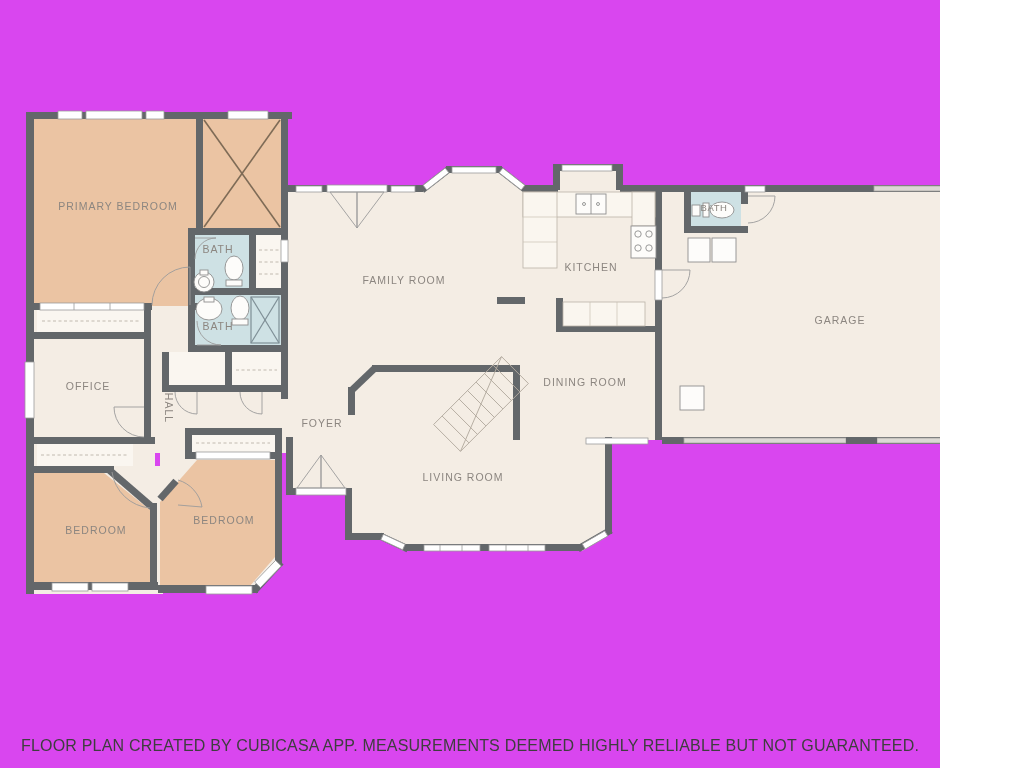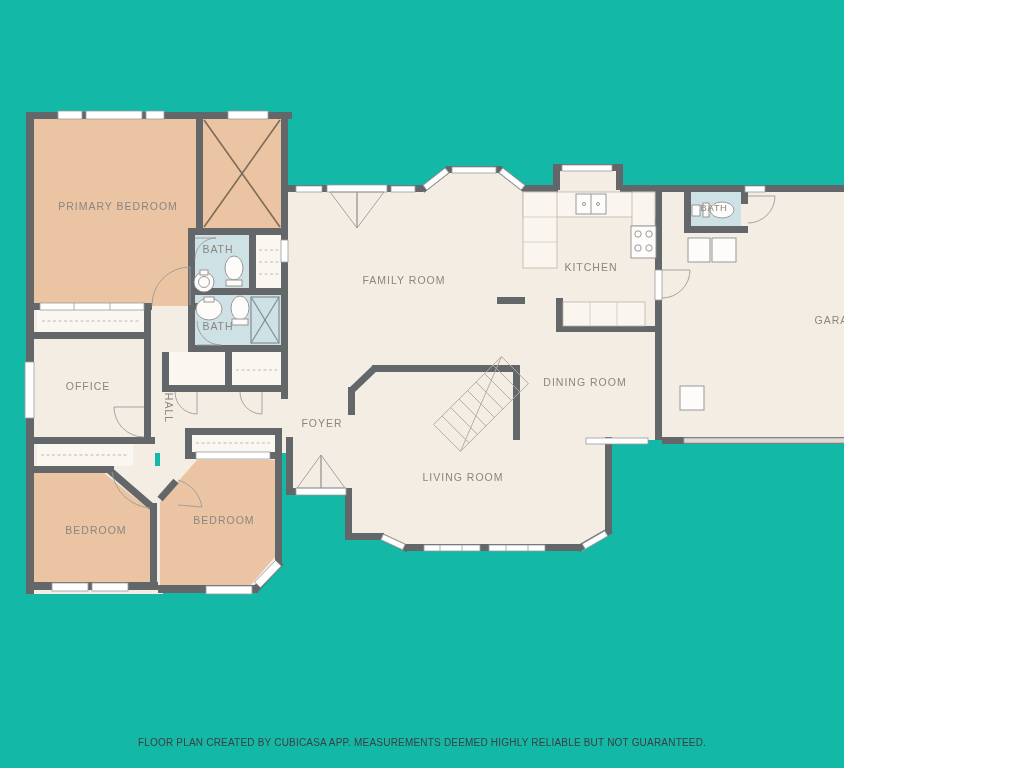--- a/index.html
+++ b/index.html
@@ -1,16 +1,16 @@
 <!DOCTYPE html>
 <html><head>
 <meta charset="utf-8">
 <style>
   html,body{margin:0;padding:0;background:#ffffff;}
-  .plan-wrap{position:relative;width:844px;height:768px;background:#14b8a6;overflow:hidden;
+  .plan-wrap{position:relative;width:940px;height:768px;background:#d946ef;overflow:hidden;
              font-family:"Liberation Sans",sans-serif;}
   svg{display:block;}
   .wall{fill:#63676A;}
   .wallln{stroke:#63676A;stroke-width:7;fill:none;}
   .floor{fill:#F4EDE4;}
   .peach{fill:#EBC4A3;}
   .blue{fill:#CEE1E4;}
   .closet{fill:#FAF6F0;}
   .win{fill:#FFFFFF;stroke:#9B9B9B;stroke-width:0.8;}
   .winln{stroke:#9B9B9B;stroke-width:0.8;fill:none;}
@@ -21,21 +21,21 @@
   .dash{stroke:#BBB3A8;stroke-width:0.9;fill:none;stroke-dasharray:3 2.5;}
   .counter{fill:#FAF6EF;stroke:#BBB3A8;stroke-width:0.8;}
   .cntln{stroke:#C8C1B6;stroke-width:0.7;fill:none;}
   .xline{stroke:#7E6B56;stroke-width:1.6;fill:none;}
   .sxline{stroke:#7F8F96;stroke-width:1.2;fill:none;}
   .stair{stroke:#B3AB9F;stroke-width:0.9;fill:none;}
   .lbl{font-family:"Liberation Sans",sans-serif;font-size:10.5px;letter-spacing:1px;
        fill:#8C8680;text-anchor:middle;}
   .lbl-sm{font-size:9.5px;letter-spacing:0.6px;}
   .disclaimer{position:absolute;left:0;right:0;top:737px;text-align:center;
-       font-size:10px;letter-spacing:0.2px;color:#3E3E3E;}
+       font-size:16px;letter-spacing:0.2px;color:#3E3E3E;}
 </style>
 </head>
 <body>
 
 <div class="plan-wrap">
 <svg width="1024" height="768" viewBox="0 0 1024 768">
 
   <g>
 
     <rect class="floor" x="30" y="112" width="258" height="230"></rect>

